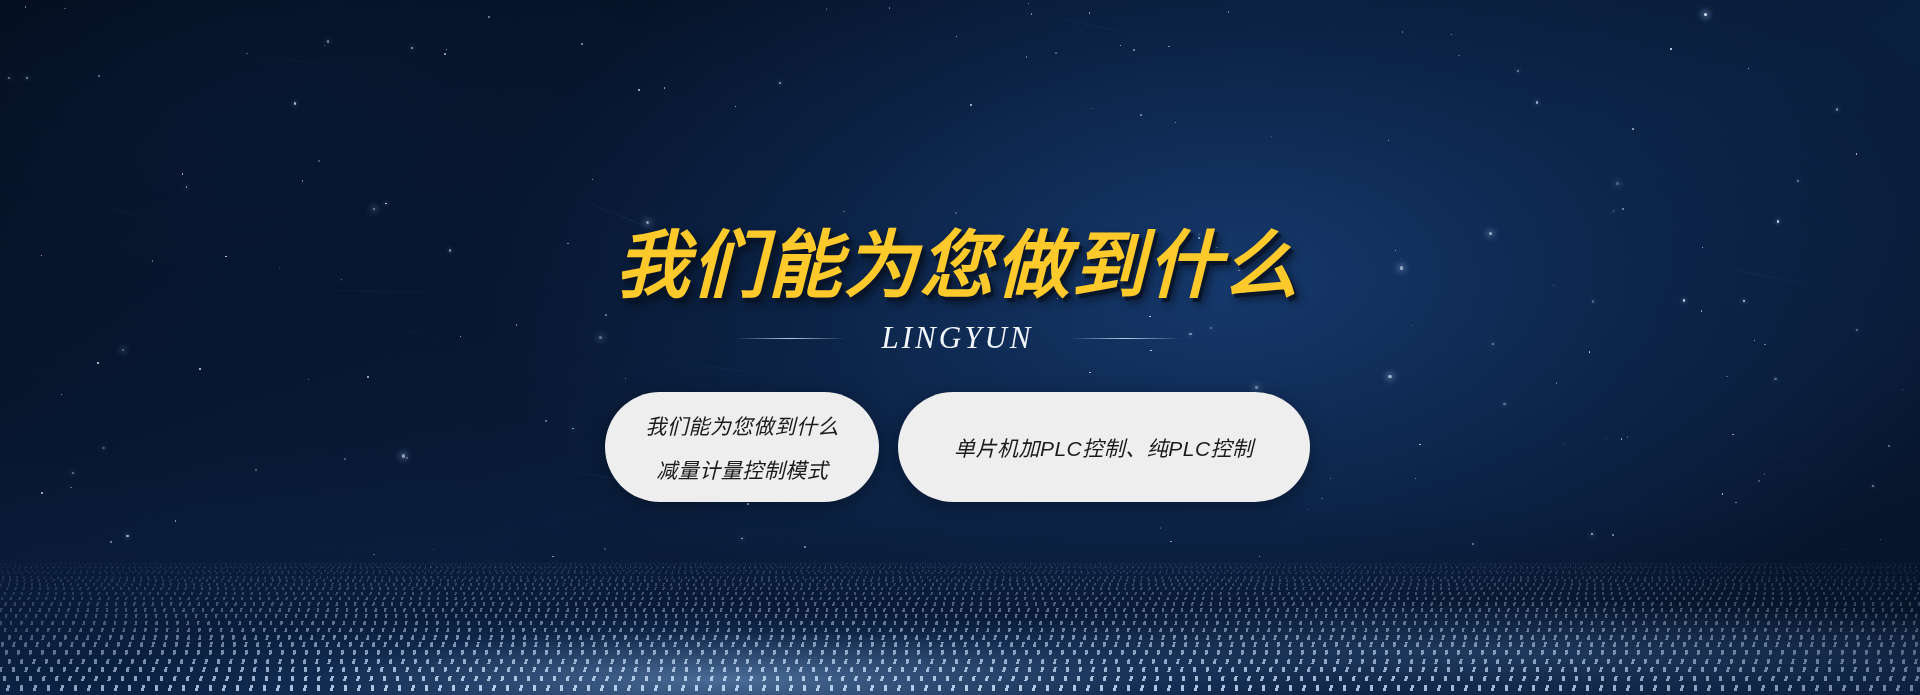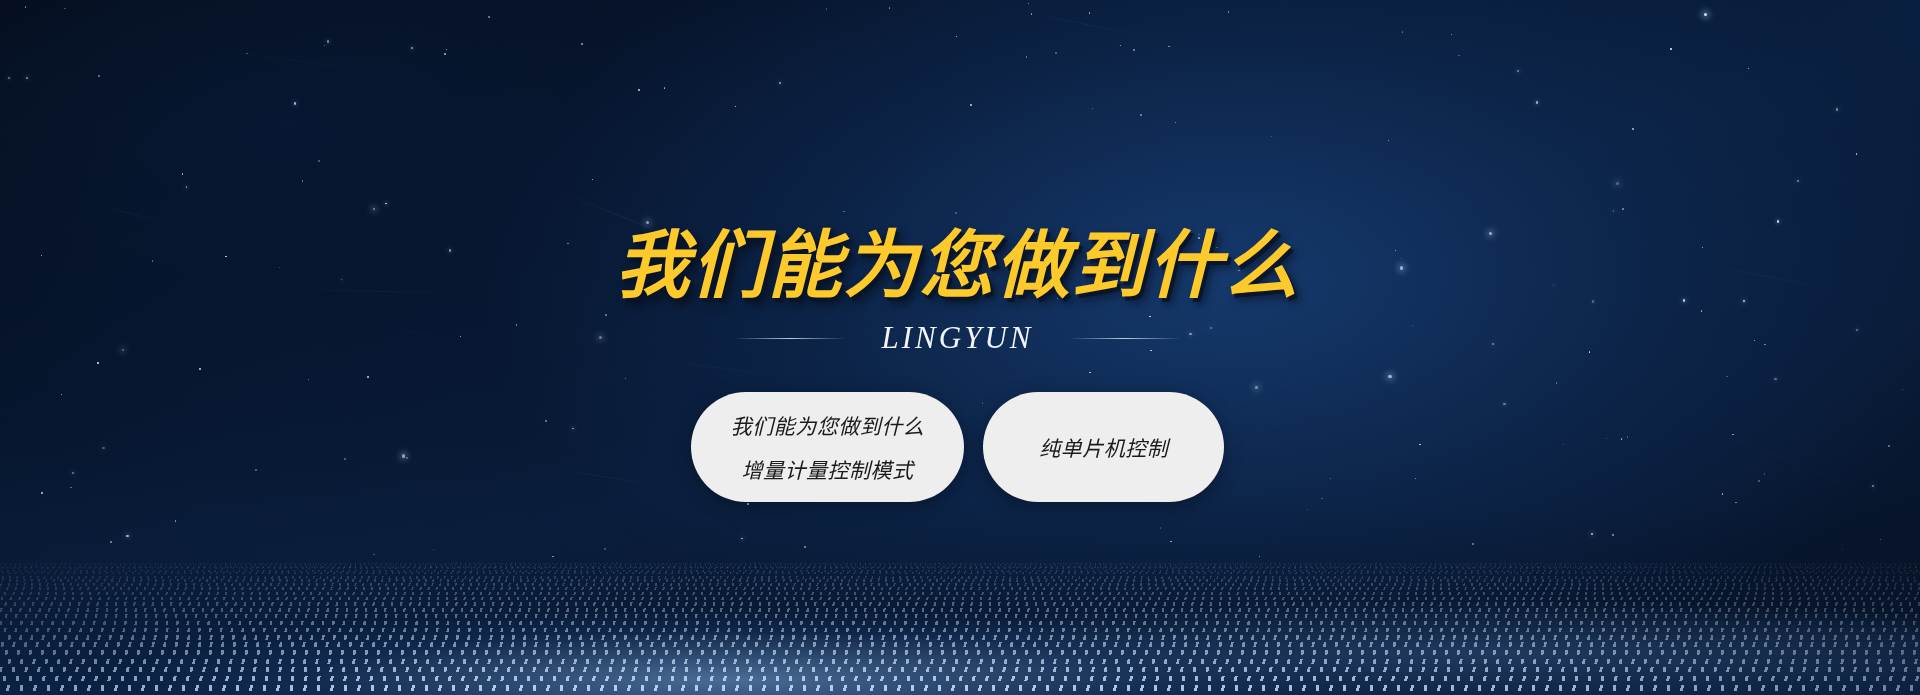--- a/index.html
+++ b/index.html
@@ -373,22 +373,22 @@
       <span class="brand">LINGYUN</span>
       <span class="rule"></span>
     </div>
 
 
     <div class="cards">
 
 
       <div class="card">
         <div class="card-line">我们能为您做到什么</div>
-        <div class="card-line">增量计量控制模式</div>
+        <div class="card-line">减量计量控制模式</div>
       </div>
 
       <div class="card card--wide">
-        <div class="card-line">纯单片机控制</div>
+        <div class="card-line">单片机加PLC控制、纯PLC控制</div>
       </div>
 
     </div>
   </div>
 </div>
 
 </body></html>

